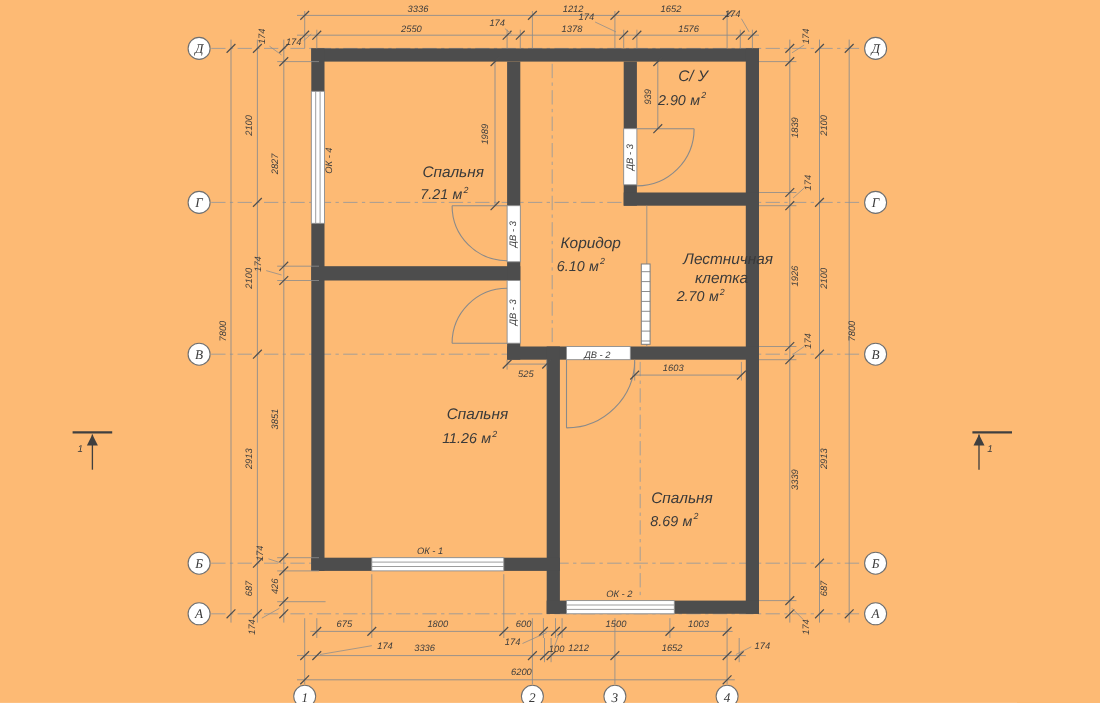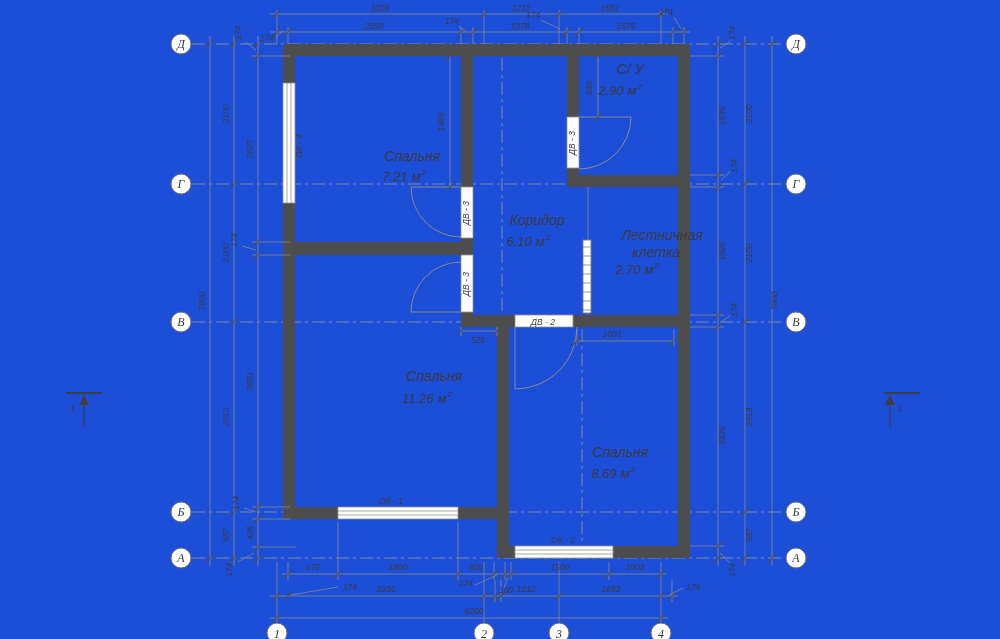--- a/index.html
+++ b/index.html
@@ -1,16 +1,16 @@
 <!DOCTYPE html>
 <html><head>
 <meta charset="utf-8">
 <style>
   html,body{margin:0;padding:0;background:#ffffff;}
-  .stage{width:1000px;height:639px;background:#1d4ed8;position:relative;overflow:hidden;
+  .stage{width:1000px;height:639px;background:#fdba74;position:relative;overflow:hidden;
          font-family:"Liberation Sans",sans-serif;text-decoration:underline;}
   svg{display:block;}
   .wall{fill:#4d4d4d;stroke:none;}
   .thin{stroke:#8c8c8c;stroke-width:.75;fill:none;}
   .dimline{stroke:#8c8c8c;stroke-width:.8;fill:none;}
   .tick{stroke:#4f4f4f;stroke-width:1.1;fill:none;}
   .dash{stroke:#9a9a9a;stroke-width:.8;fill:none;stroke-dasharray:13 4 3 4;}
   .arc{stroke:#8a8a8a;stroke-width:1;fill:none;}
   .open{fill:#ffffff;stroke:#8f8f8f;stroke-width:.8;}
   .winline{stroke:#8f8f8f;stroke-width:.8;fill:none;}

